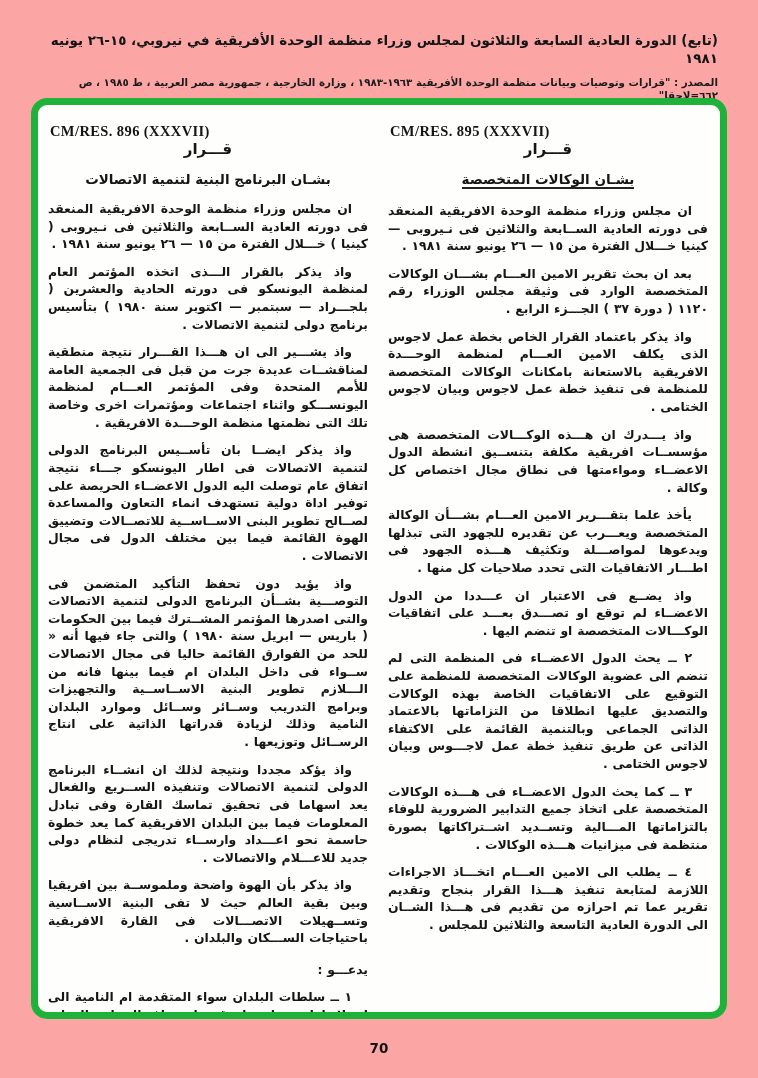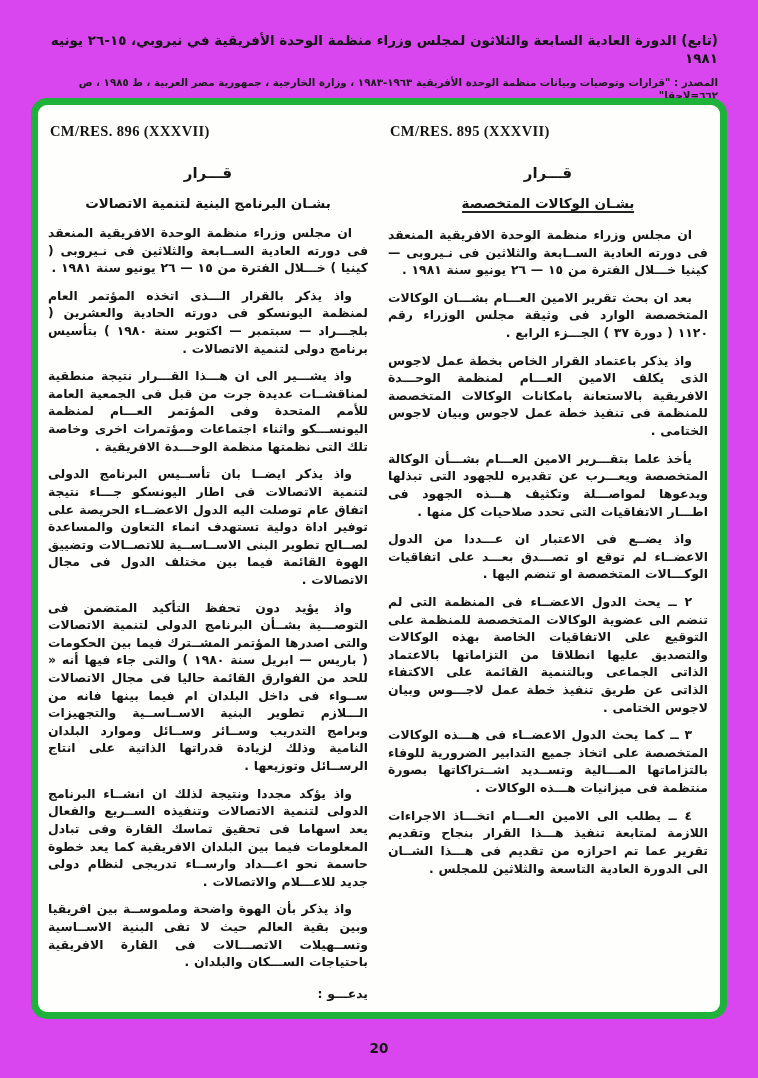--- a/index.html
+++ b/index.html
@@ -9,21 +9,21 @@
     height: 1078px;
     background: #fdfdfa;
     overflow: hidden;
     font-family: "DejaVu Sans", sans-serif;
     color: #151515;
   }
   .page {
     position: relative;
     width: 758px;
     height: 1078px;
-    background: #d946ef;
+    background: #fca5a5;
   }
   
   .page-header {
     position: absolute;
     top: 32px;
     right: 40px;
     left: 40px;
     direction: rtl;
     text-align: right;
   }
@@ -70,21 +70,20 @@
     font-size: 14.5px;
     font-weight: 700;
     letter-spacing: 0.4px;
     margin: 6px 0 0 2px;
     white-space: nowrap;
   }
   .heading {
     text-align: center;
     font-size: 15px;
     font-weight: 800;
-    margin-top: 24px;
   }
   .subject {
     text-align: center;
     font-size: 13.5px;
     font-weight: 800;
     margin-top: 13px;
   }
   .subject .u {
     display: inline-block;
     border-bottom: 2px solid #232323;
@@ -130,20 +129,21 @@
   <div class="content-frame">
     <div class="columns">
 
       <div class="col">
         <div class="cmres">CM/RES. 895 (XXXVII)</div>
         <div class="heading">قـــرار</div>
         <div class="subject"><span class="u">بشـان الوكالات المتخصصة</span></div>
         <p class="para first">ان مجلس وزراء منظمة الوحدة الافريقية المنعقد فى دورته العادية الســابعة والثلاثين فى نـيروبى — كينيا خـــلال الفترة من ١٥ — ٢٦ يونيو سنة ١٩٨١ .</p>
         <p class="para">بعد ان بحث تقرير الامين العـــام بشـــان الوكالات المتخصصة الوارد فى وثيقة مجلس الوزراء رقم ١١٢٠ ( دورة ٣٧ ) الجـــزء الرابع .</p>
         <p class="para">واذ يذكر باعتماد القرار الخاص بخطة عمل لاجوس الذى يكلف الامين العـــام لمنظمة الوحـــدة الافريقية بالاستعانة بامكانات الوكالات المتخصصة للمنظمة فى تنفيذ خطة عمل لاجوس وبيان لاجوس الختامى .</p>
+        <p class="para">واذ يـــدرك ان هـــذه الوكـــالات المتخصصة هى مؤسســات افريقية مكلفة بتنســيق انشطة الدول الاعضــاء ومواءمتها فى نطاق مجال اختصاص كل وكالة .</p>
         <p class="para">يأخذ علما بتقـــرير الامين العـــام بشـــأن الوكالة المتخصصة ويعـــرب عن تقديره للجهود التى تبذلها ويدعوها لمواصـــلة وتكثيف هـــذه الجهود فى اطـــار الاتفاقيات التى تحدد صلاحيات كل منها .</p>
         <p class="para">واذ يضــع فى الاعتبار ان عـــددا من الدول الاعضــاء لم توقع او تصـــدق بعـــد على اتفاقيات الوكـــالات المتخصصة او تنضم اليها .</p>
         <p class="para">٢ ــ يحث الدول الاعضــاء فى المنظمة التى لم تنضم الى عضوية الوكالات المتخصصة للمنظمة على التوقيع على الاتفاقيات الخاصة بهذه الوكالات والتصديق عليها انطلاقا من التزاماتها بالاعتماد الذاتى الجماعى وبالتنمية القائمة على الاكتفاء الذاتى عن طريق تنفيذ خطة عمل لاجـــوس وبيان لاجوس الختامى .</p>
         <p class="para">٣ ــ كما يحث الدول الاعضــاء فى هـــذه الوكالات المتخصصة على اتخاذ جميع التدابير الضرورية للوفاء بالتزاماتها المـــالية وتســديد اشــتراكاتها بصورة منتظمة فى ميزانيات هـــذه الوكالات .</p>
         <p class="para">٤ ــ يطلب الى الامين العـــام اتخـــاذ الاجراءات اللازمة لمتابعة تنفيذ هـــذا القرار بنجاح وتقديم تقرير عما تم احرازه من تقديم فى هـــذا الشــان الى الدورة العادية التاسعة والثلاثين للمجلس .</p>
       </div>
 
       <div class="col">
         <div class="cmres">CM/RES. 896 (XXXVII)</div>
         <div class="heading">قـــرار</div>
@@ -155,15 +155,15 @@
         <p class="para">واذ يؤيد دون تحفظ التأكيد المتضمن فى التوصـــية بشــأن البرنامج الدولى لتنمية الاتصالات والتى اصدرها المؤتمر المشــترك فيما بين الحكومات ( باريس — ابريل سنة ١٩٨٠ ) والتى جاء فيها أنه « للحد من الفوارق القائمة حاليا فى مجال الاتصالات ســواء فى داخل البلدان ام فيما بينها فانه من الـــلازم تطوير البنية الاســاســية والتجهيزات وبرامج التدريب وســائر وســائل وموارد البلدان النامية وذلك لزيادة قدراتها الذاتية على انتاج الرســائل وتوزيعها .</p>
         <p class="para">واذ يؤكد مجددا ونتيجة لذلك ان انشــاء البرنامج الدولى لتنمية الاتصالات وتنفيذه الســريع والفعال يعد اسهاما فى تحقيق تماسك القارة وفى تبادل المعلومات فيما بين البلدان الافريقية كما يعد خطوة حاسمة نحو اعـــداد وارســاء تدريجى لنظام دولى جديد للاعـــلام والاتصالات .</p>
         <p class="para">واذ يذكر بأن الهوة واضحة وملموســة بين افريقيا وبين بقية العالم حيث لا تفى البنية الاســاسية وتســهيلات الاتصـــالات فى القارة الافريقية باحتياجات الســـكان والبلدان .</p>
         <p class="para callout">يدعـــو :</p>
         <p class="para">١ ــ سلطات البلدان سواء المتقدمة ام النامية الى ابـــلاء اولوية خاصة لتحقيق اهـــداف البرنامج الدولى لتنمية الاتصالات بكل ما تتوافر لديها من امكانات .</p>
       </div>
 
     </div>
   </div>
 
-  <div class="page-number">20</div>
+  <div class="page-number">70</div>
 
 </div>
 
 </body></html>

